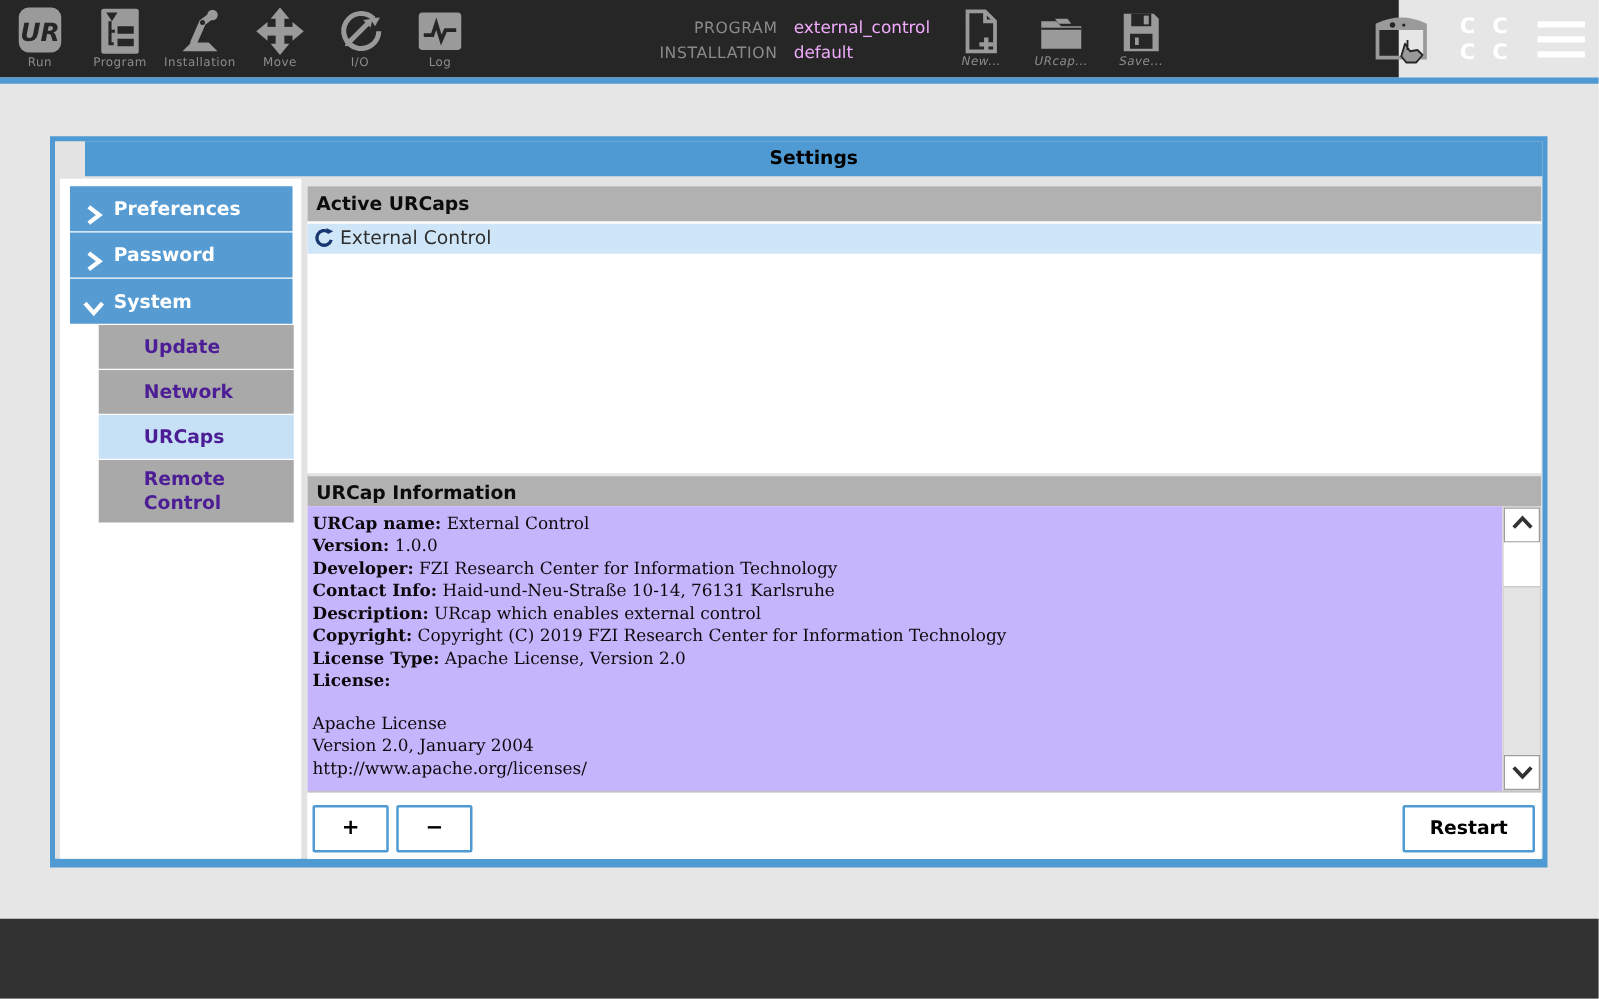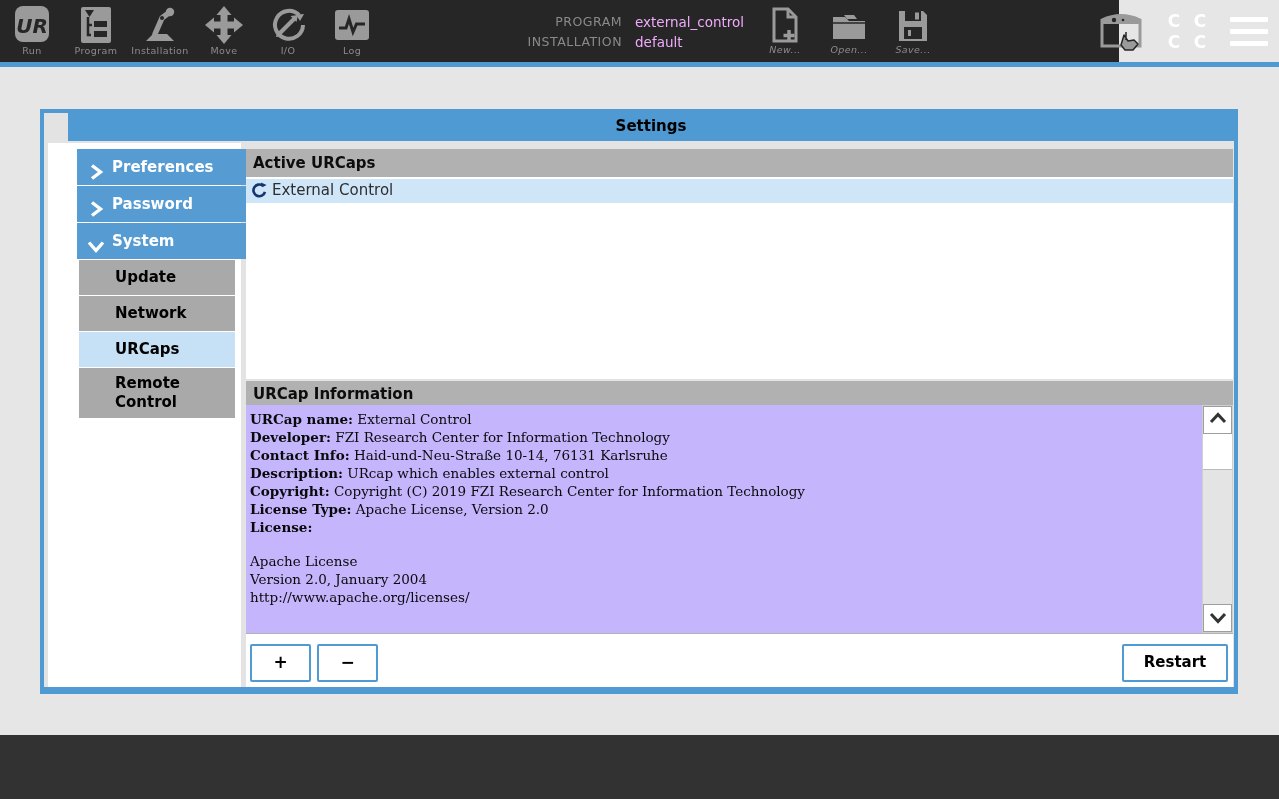--- a/index.html
+++ b/index.html
@@ -28,25 +28,25 @@
   .hamburger div { width:38px; height:5px; background:#fff; border-radius:1px; margin-bottom:7px; }
 
   
   .dialog { position:absolute; left:40px; top:109px; width:1198px; height:585px;
             border:4px solid #4f9ad2; border-bottom-width:7px; background:#e3e3e3;padding-left:24px; }
   .dialog-title { height:28px; background:#4f9ad2; text-align:center; color:#000;
                   font-weight:bold; font-size:15px; line-height:27px; }
 
   .sidebar { position:absolute; left:4px; top:30px; width:193px; height:544px; background:#fff; }
   .nav-item { position:absolute; left:8px; width:178px; height:36px; background:#569cd3;
-              color:#fff; font-weight:bold; font-size:15px; line-height:36px; cursor:pointer;margin-left:21px; }
+              color:#fff; font-weight:bold; font-size:15px; line-height:36px; cursor:pointer; }
   .nav-item .chev { position:absolute; left:10px; top:9px; width:18px; height:18px; }
   .nav-item .nlabel { position:absolute; left:35px; }
   .nav-sub { position:absolute; left:31px; width:156px; height:35px; background:#a9a9a9;
-             color:#000000; font-weight:bold; font-size:15px; line-height:35px;
+             color:#4c1d95; font-weight:bold; font-size:15px; line-height:35px;
              padding-left:36px; cursor:pointer; }
   .nav-sub.selected { background:#c6e0f6; }
   .nav-sub.tall { height:50px; line-height:19px; padding-top:6px; }
   .exit-btn { position:absolute; left:8px; top:502px; width:178px; height:37px; background:#569cd3;
               color:#000; font-weight:bold; font-size:15px; text-align:center; line-height:37px; cursor:pointer; }
 
   .main { position:absolute; left:202px; top:36px; width:987px; height:538px; background:#fff; }
   .sec-header { position:absolute; left:0; width:987px; background:#b1b1b1; color:#0c0c0c;
                 font-weight:bold; font-size:15px; padding-left:7px; }
   .hdr1 { top:0; height:28px; line-height:28px; }
@@ -182,21 +182,21 @@
   </div>
 
   <div class="fileaction" style="left:818px">
     <span class="ficon">
       <svg width="38" height="37" viewBox="0 0 38 37">
           <path d="M3 32 V10 h12 l4 4 h16 v18 z" fill="#9a9a9a"></path>
           <path d="M14 8 h10 l3 4 h-10 z" fill="#9a9a9a"></path>
           <path d="M3 16 h32" stroke="#262626" stroke-width="1.5"></path>
         </svg>
     </span>
-    <span class="flabel">Open...</span>
+    <span class="flabel">URcap...</span>
   </div>
 
   <div class="fileaction" style="left:882px">
     <span class="ficon">
       <svg width="34" height="37" viewBox="0 0 34 37">
           <path d="M3 4 h24 l4 4 v26 h-28 z" fill="#9a9a9a"></path>
           <rect x="9" y="4" width="16" height="10" fill="#262626"></rect>
           <rect x="19" y="5.5" width="4" height="7" fill="#9a9a9a"></rect>
           <rect x="8" y="20" width="18" height="12" fill="#262626"></rect>
           <rect x="12" y="23" width="3" height="6" fill="#9a9a9a"></rect>
@@ -285,20 +285,21 @@
           </svg>
       </span>
       <span class="rlabel">External Control</span>
     </div>
 
     <div class="sec-header hdr2">URCap Information</div>
 
     <div class="info-area">
       <div>
           <div class="info-line"><b>URCap name:</b> External Control</div>
+          <div class="info-line"><b>Version:</b> 1.0.0</div>
           <div class="info-line"><b>Developer:</b> FZI Research Center for Information Technology</div>
           <div class="info-line"><b>Contact Info:</b> Haid-und-Neu-Straße 10-14, 76131 Karlsruhe</div>
           <div class="info-line"><b>Description:</b> URcap which enables external control</div>
           <div class="info-line"><b>Copyright:</b> Copyright (C) 2019 FZI Research Center for Information Technology</div>
           <div class="info-line"><b>License Type:</b> Apache License, Version 2.0</div>
           <div class="info-line"><b>License:</b> </div>
         </div>
       <div class="lic-gap"></div>
       <div>
           <div class="lic-line">Apache License</div>

